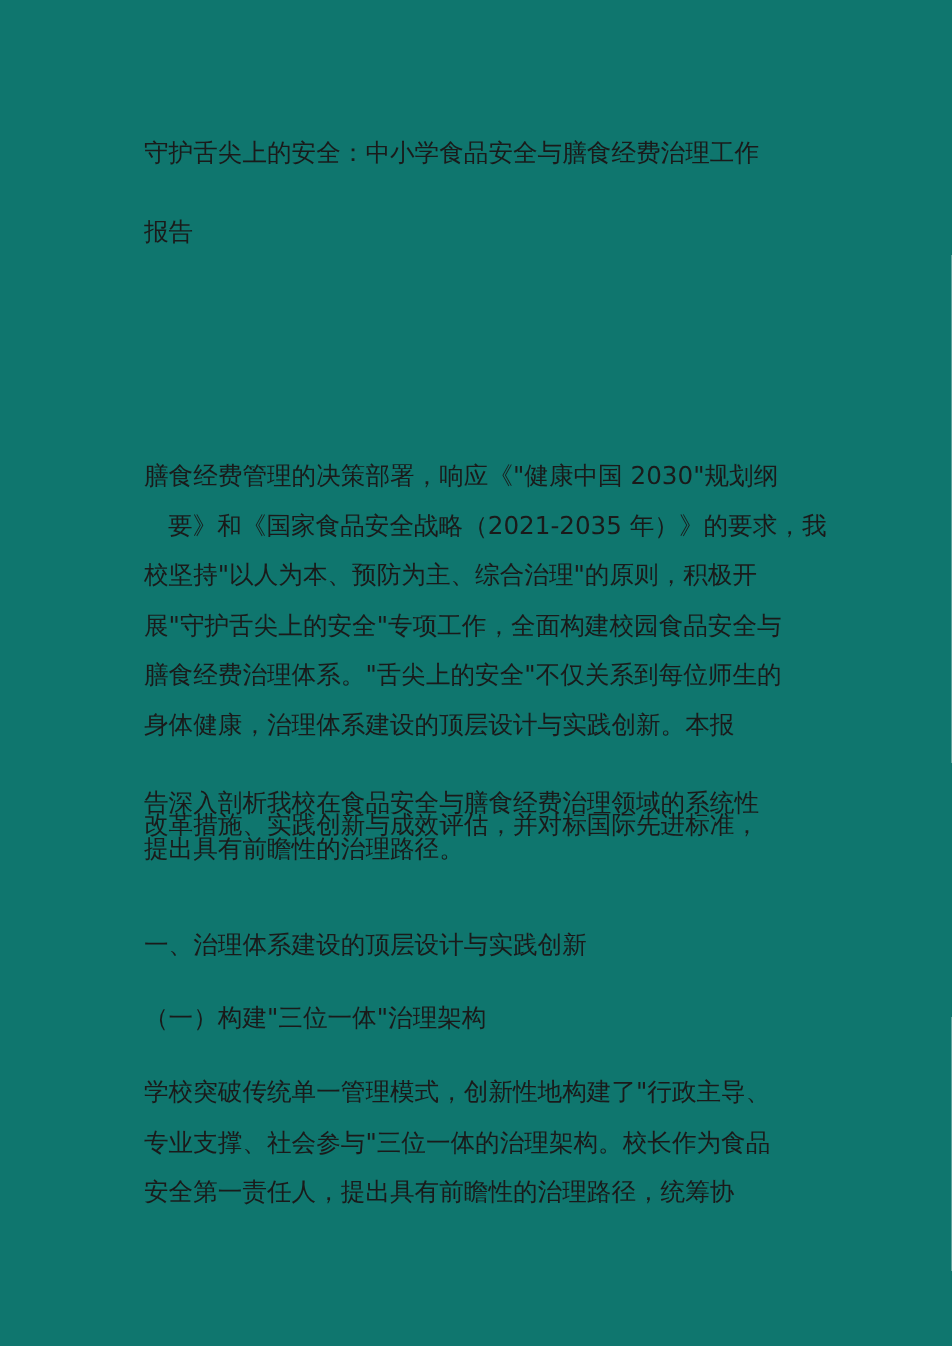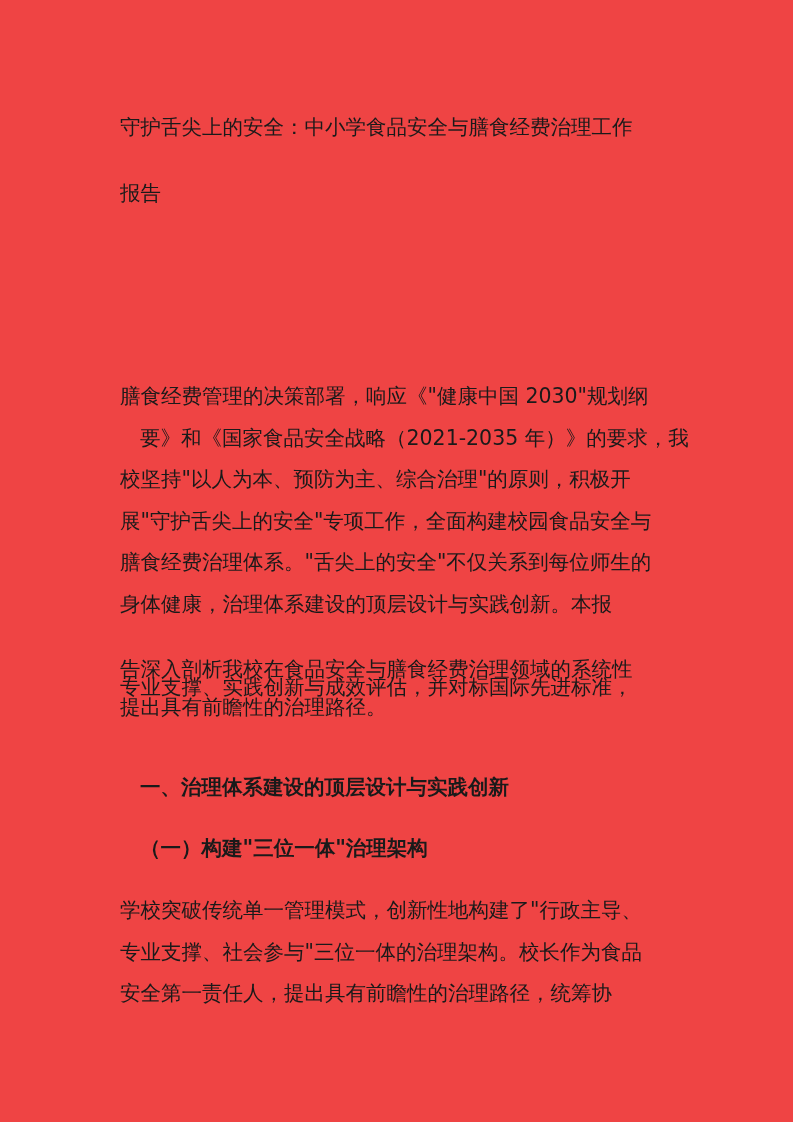--- a/index.html
+++ b/index.html
@@ -13,49 +13,49 @@
       position: relative;
       overflow: hidden;
       font-family: "DejaVu Sans", "Liberation Sans", sans-serif;
       color: #1a1a1a;
     }
     .page {
       position: absolute;
       left: 0; top: 0;
       width: 793px;
       height: 1122px;
-      background: #ef4444;
+      background: #0f766e;
     }
     .line {
       position: absolute;
       left: 120px;
       white-space: nowrap;
       font-size: 20.5px;
       line-height: 28px;
       letter-spacing: 0px;
     }
     .title-line { font-size: 20.5px; }
-    .bold { font-weight: bold; margin-left: 20px; }
+    .bold { font-weight: normal; }
   </style>
 </head>
 <body>
 
 <div class="page">
 
   <div class="line title-line" style="top:113px;">守护舌尖上的安全：中小学食品安全与膳食经费治理工作</div>
   <div class="line title-line" style="top:154px;margin-top:25px;">报告</div>
 
   <div class="line" style="top:382px;">膳食经费管理的决策部署，响应《"健康中国 2030"规划纲</div>
   <div class="line" style="top:424px;margin-left:20px;">要》和《国家食品安全战略（2021-2035 年）》的要求，我</div>
   <div class="line" style="top:465px;">校坚持"以人为本、预防为主、综合治理"的原则，积极开</div>
   <div class="line" style="top:507px;">展"守护舌尖上的安全"专项工作，全面构建校园食品安全与</div>
   <div class="line" style="top:548px;">膳食经费治理体系。"舌尖上的安全"不仅关系到每位师生的</div>
   <div class="line" style="top:590px;">身体健康，治理体系建设的顶层设计与实践创新。本报</div>
   <div class="line" style="top:655px;">告深入剖析我校在食品安全与膳食经费治理领域的系统性</div>
-  <div class="line" style="top:673px;">专业支撑、实践创新与成效评估，并对标国际先进标准，</div>
+  <div class="line" style="top:673px;">改革措施、实践创新与成效评估，并对标国际先进标准，</div>
   <div class="line" style="top:693px;">提出具有前瞻性的治理路径。</div>
 
   <div class="line bold" style="top:773px;">一、治理体系建设的顶层设计与实践创新</div>
   <div class="line bold" style="top:834px;">（一）构建"三位一体"治理架构</div>
 
   <div class="line" style="top:896px;">学校突破传统单一管理模式，创新性地构建了"行政主导、</div>
   <div class="line" style="top:938px;">专业支撑、社会参与"三位一体的治理架构。校长作为食品</div>
   <div class="line" style="top:979px;">安全第一责任人，提出具有前瞻性的治理路径，统筹协</div>
 
 </div>

